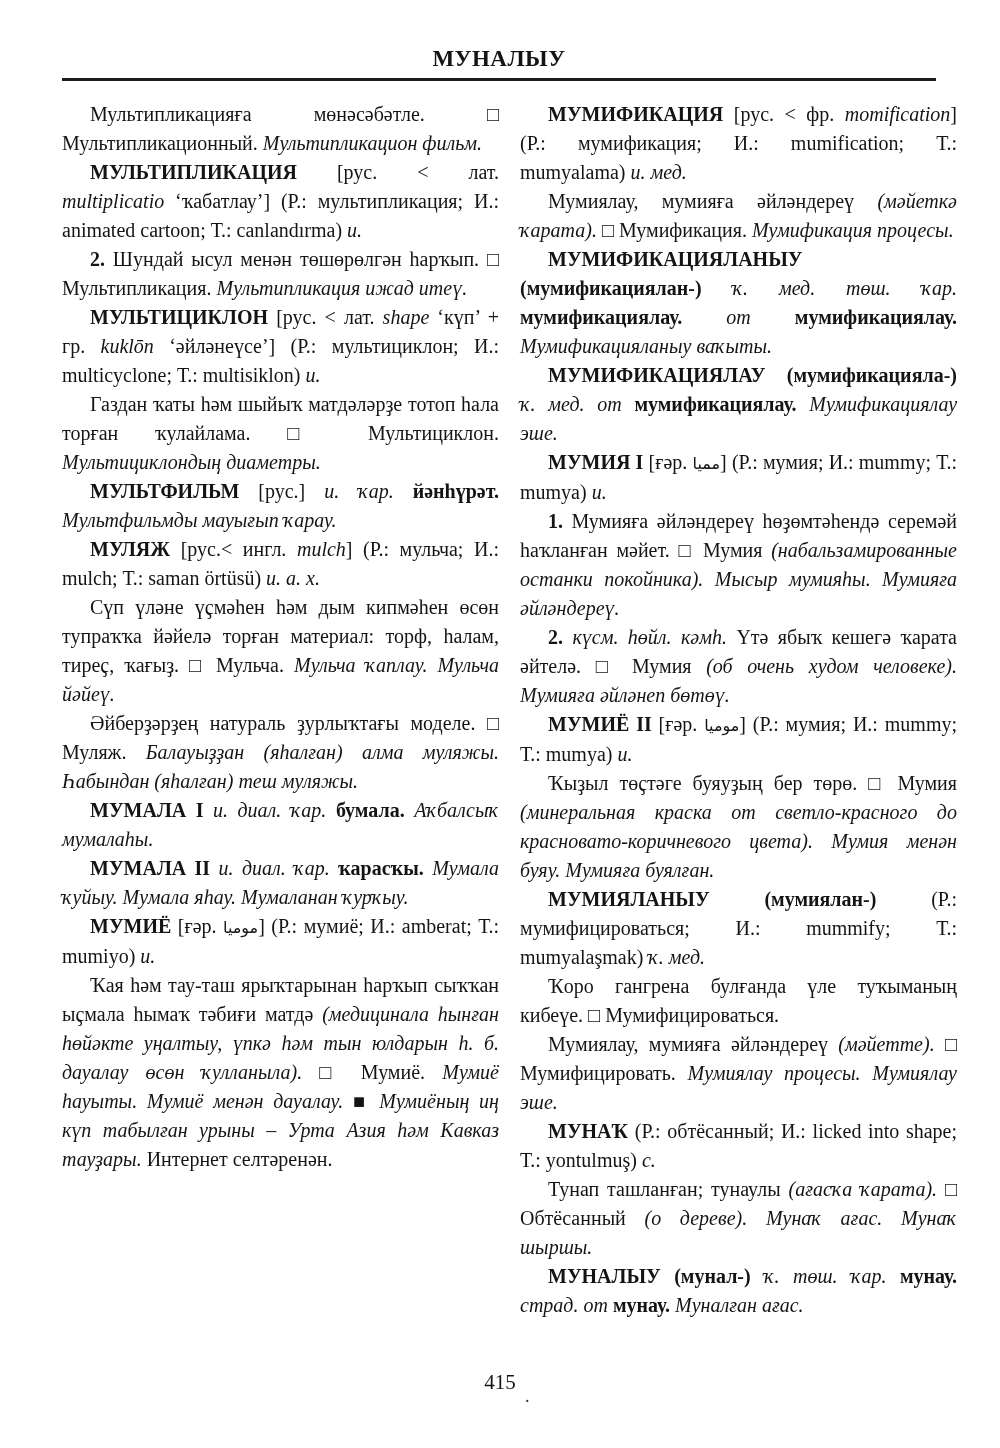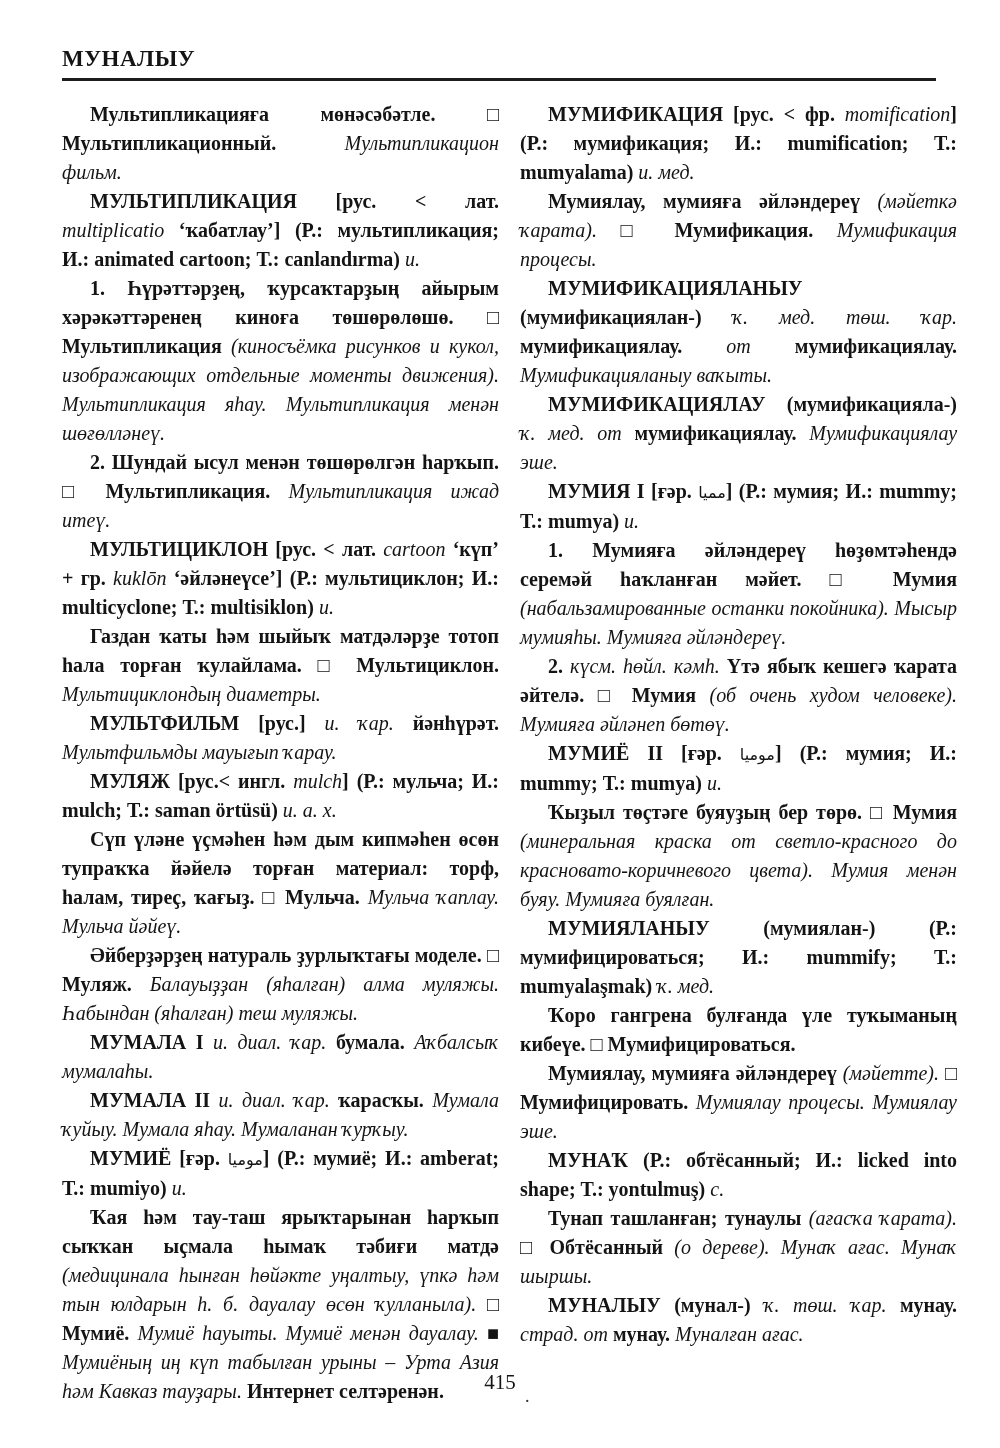--- a/index.html
+++ b/index.html
@@ -18,21 +18,21 @@
   .page {
     position: relative;
     width: 1000px;
     height: 1448px;
   }
   .running-head-row {
     position: absolute;
     top: 46px;
     left: 62px;
     right: 64px;
-    text-align: left;
+    text-align: center;
   }
   .running-head {
     font-weight: bold;
     font-size: 23px;
     letter-spacing: 0.5px;
   }
   .head-rule {
     position: absolute;
     top: 78px;
     left: 62px;
@@ -51,21 +51,21 @@
     width: 437px;
     font-size: 20px;
     line-height: 29px;
     text-align: justify;
     hyphens: none;
   }
   .para {
     margin: 0;
     text-indent: 28px;
   }
-  .r-n { font-style: normal; font-weight: bold; margin-top: 44px; }
+  .r-n { font-style: normal; font-weight: normal; margin-top: 44px; }
   .r-b { font-weight: bold; }
   .r-i { font-style: italic; }
   .r-ar {
     font-family: "DejaVu Sans", sans-serif;
     font-size: 16px;
   }
   .page-number {
     position: absolute;
     top: 1330px;
     left: 0;
@@ -90,23 +90,22 @@
   <div class="running-head-row">
     <span class="running-head">МУНАЛЫУ</span>
   </div>
 
   <div class="head-rule"></div>
 
   <div class="columns">
     <div class="col">
         <p class="para"><span class="r-n">Мультипликацияға мөнәсәбәтле. □ Мультипликационный. </span><span class="r-i">Мультипликацион фильм.</span></p>
         <p class="para"><span class="r-b">МУЛЬТИПЛИКАЦИЯ</span><span class="r-n"> [рус. &lt; лат. </span><span class="r-i">multiplicatio</span><span class="r-n"> ‘ҡабатлау’] (Р.: мультипликация; И.: animated cartoon; Т.: canlandırma) </span><span class="r-i">и.</span></p>
-        <p class="para"><span class="r-b">1.</span><span class="r-n"> Һүрәттәрҙең, ҡурсаҡтарҙың айырым хәрәкәттәренең киноға төшөрөлөшө. □ Мультипликация </span><span class="r-i">(киносъёмка рисунков и кукол, изображающих отдельные моменты движения). Мультипликация яһау. Мультипликация менән шөғөлләнеү.</span></p>
         <p class="para"><span class="r-b">2.</span><span class="r-n"> Шундай ысул менән төшөрөлгән һарҡып. □ Мультипликация. </span><span class="r-i">Мультипликация ижад итеү.</span></p>
-        <p class="para"><span class="r-b">МУЛЬТИЦИКЛОН</span><span class="r-n"> [рус. &lt; лат. </span><span class="r-i">cartoon</span><span class="r-n"> ‘күп’ + гр. </span><span class="r-i">kuklōn</span><span class="r-n"> ‘әйләнеүсе’] (Р.: мультициклон; И.: multicyclone; Т.: multisiklon) </span><span class="r-i">и.</span></p>
+        <p class="para"><span class="r-b">МУЛЬТИЦИКЛОН</span><span class="r-n"> [рус. &lt; лат. </span><span class="r-i">shape</span><span class="r-n"> ‘күп’ + гр. </span><span class="r-i">kuklōn</span><span class="r-n"> ‘әйләнеүсе’] (Р.: мультициклон; И.: multicyclone; Т.: multisiklon) </span><span class="r-i">и.</span></p>
         <p class="para"><span class="r-n">Газдан ҡаты һәм шыйыҡ матдәләрҙе тотоп һала торған ҡулайлама. □ Мультициклон. </span><span class="r-i">Мультициклондың диаметры.</span></p>
         <p class="para"><span class="r-b">МУЛЬТФИЛЬМ</span><span class="r-n"> [рус.] </span><span class="r-i">и. ҡар. </span><span class="r-b">йәнһүрәт.</span><span class="r-i"> Мультфильмды мауығып ҡарау.</span></p>
         <p class="para"><span class="r-b">МУЛЯЖ</span><span class="r-n"> [рус.&lt; ингл. </span><span class="r-i">mulch</span><span class="r-n">] (Р.: мульча; И.: mulch; Т.: saman örtüsü) </span><span class="r-i">и. а. х.</span></p>
         <p class="para"><span class="r-n">Сүп үләне үҫмәһен һәм дым кипмәһен өсөн тупраҡҡа йәйелә торған материал: торф, һалам, тиреҫ, ҡағыҙ. □ Мульча. </span><span class="r-i">Мульча ҡаплау. Мульча йәйеү.</span></p>
         <p class="para"><span class="r-n">Әйберҙәрҙең натураль ҙурлыҡтағы моделе. □ Муляж. </span><span class="r-i">Балауыҙҙан (яһалған) алма муляжы. Һабындан (яһалған) теш муляжы.</span></p>
         <p class="para"><span class="r-b">МУМАЛА I</span><span class="r-i"> и. диал. ҡар. </span><span class="r-b">бумала.</span><span class="r-i"> Аҡбалсыҡ мумалаһы.</span></p>
         <p class="para"><span class="r-b">МУМАЛА II</span><span class="r-i"> и. диал. ҡар. </span><span class="r-b">ҡарасҡы.</span><span class="r-i"> Мумала ҡуйыу. Мумала яһау. Мумаланан ҡурҡыу.</span></p>
         <p class="para"><span class="r-b">МУМИЁ</span><span class="r-n"> [ғәр. </span><span class="r-ar">موميا</span><span class="r-n">] (Р.: мумиё; И.: amberat; Т.: mumiyo) </span><span class="r-i">и.</span></p>
         <p class="para"><span class="r-n">Ҡая һәм тау-таш ярыҡтарынан һарҡып сыҡҡан ыҫмала һымаҡ тәбиғи матдә </span><span class="r-i">(медицинала һынған һөйәкте уңалтыу, үпкә һәм тын юлдарын һ. б. дауалау өсөн ҡулланыла).</span><span class="r-n"> □ Мумиё. </span><span class="r-i">Мумиё һауыты. Мумиё менән дауалау.</span><span class="r-n"> ■ </span><span class="r-i">Мумиёның иң күп табылған урыны – Урта Азия һәм Кавказ тауҙары.</span><span class="r-n"> Интернет селтәренән.</span></p>
       </div>

